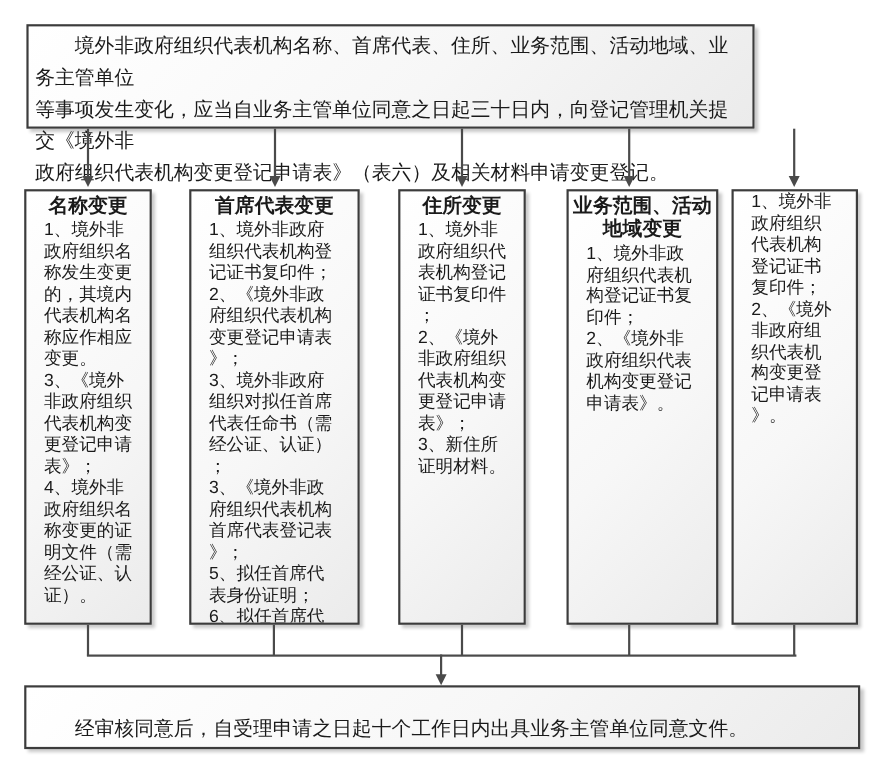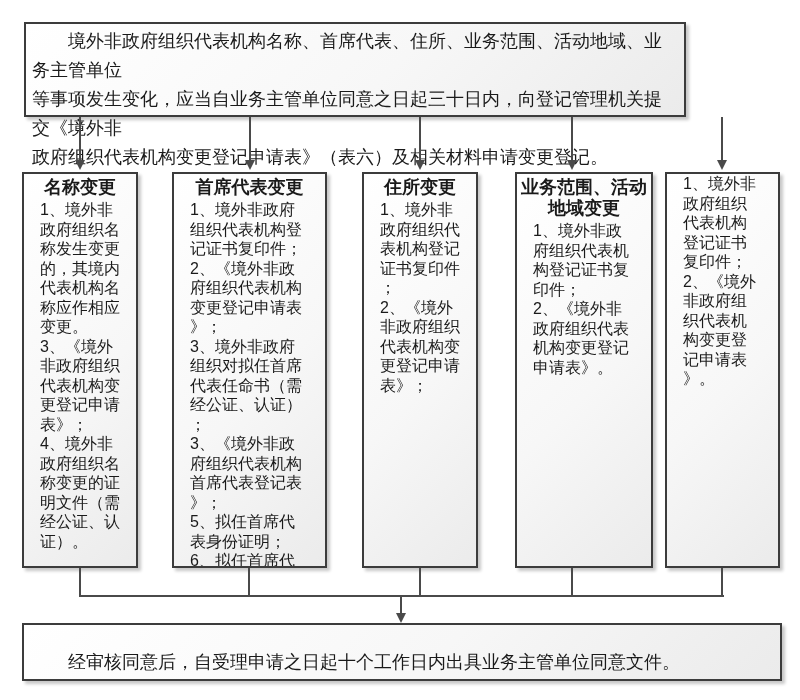--- a/index.html
+++ b/index.html
@@ -89,20 +89,21 @@
         <div>5、拟任首席代表身份证明；</div>
         <div>6、拟任首席代表无犯罪证明材料或声明。</div>
       </div>
   </div>
 
   <div class="fbox col b3">
     <div class="title">住所变更</div>
     <div class="list">
         <div>1、境外非政府组织代表机构登记证书复印件；</div>
         <div>2、《境外非政府组织代表机构变更登记申请表》；</div>
+        <div>3、新住所证明材料。</div>
       </div>
   </div>
 
   <div class="fbox col b4">
     <div class="title">业务范围、活动地域变更</div>
     <div class="list">
         <div>1、境外非政府组织代表机构登记证书复印件；</div>
         <div>2、《境外非政府组织代表机构变更登记申请表》。</div>
       </div>
   </div>

